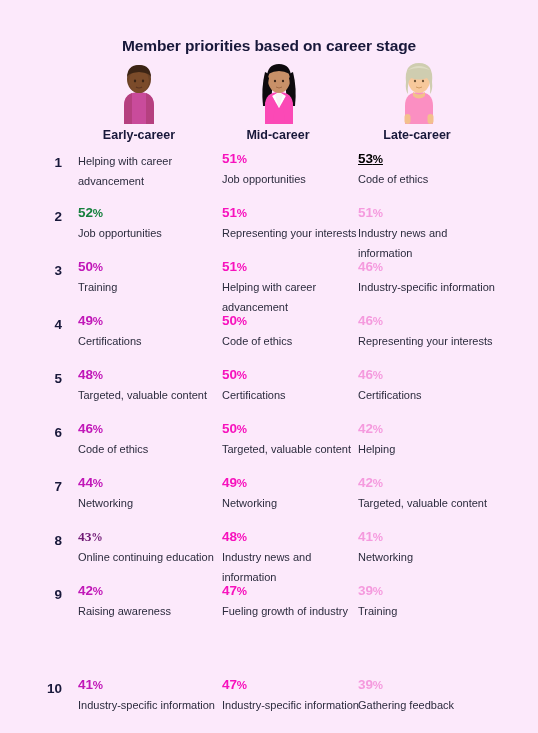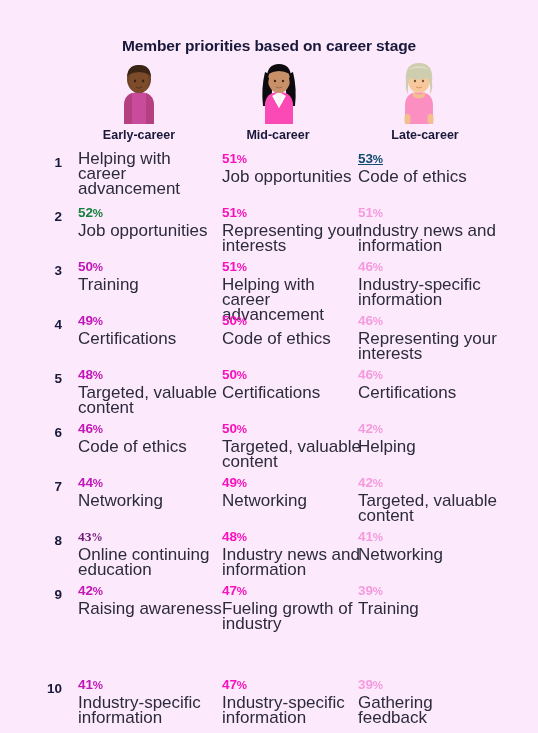--- a/index.html
+++ b/index.html
@@ -97,23 +97,23 @@
   .pct {
     font-size: 13.5px;
     font-weight: bold;
     line-height: 17px;
     display: block;
     letter-spacing: -0.1px;
   }
   .pct .sym { font-size: 11.5px; font-weight: bold; }
 
   .label {
-    font-size: 17px;
+    font-size: 11px;
     color: #2b2b3d;
-    line-height: 15px;
+    line-height: 20px;
     display: block;
     padding-top: 1px;
   }
 </style>
 </head>
 <body>
 
 <div class="infographic">
 
   <div class="title">Member priorities based on career stage</div>
@@ -168,35 +168,35 @@
         <ellipse cx="27" cy="19" rx="1.1" ry="1.3" fill="#6b5236"></ellipse>
         <ellipse cx="35" cy="19" rx="1.1" ry="1.3" fill="#6b5236"></ellipse>
         <path d="M28 25 q3 2 6 0" stroke="#d09a63" stroke-width="1" fill="none"></path>
       </svg>
     </div>
   </div>
 
   <div class="headers">
     <div class="col-header" style="left:59px;">Early-career</div>
     <div class="col-header" style="left:198px;">Mid-career</div>
-    <div class="col-header" style="left:345px;">Late-career</div>
+    <div class="col-header" style="left:337px;">Late-career</div>
   </div>
 
   <div class="rows" id="rows">
       <div class="row" style="position: absolute; top: 0px; left: 0px; width: 538px;">
         <div class="rank">1</div>
         <div class="cell c0">
           <span class="label">Helping with career advancement</span>
         </div>
         <div class="cell c1">
           <span class="pct" style="color: rgb(247, 18, 189);"><span>51</span><span class="sym">%</span></span>
           <span class="label">Job opportunities</span>
         </div>
         <div class="cell c2">
-          <span class="pct" style="color: #0c4a6e; text-decoration: underline;"><span>53</span><span class="sym">%</span></span>
+          <span class="pct" style="color: #000000; text-decoration: underline;"><span>53</span><span class="sym">%</span></span>
           <span class="label">Code of ethics</span>
         </div>
       </div>
       <div class="row" style="position: absolute; top: 54px; left: 0px; width: 538px;">
         <div class="rank">2</div>
         <div class="cell c0">
           <span class="pct" style="color: #15803d;"><span>52</span><span class="sym">%</span></span>
           <span class="label">Job opportunities</span>
         </div>
         <div class="cell c1">

